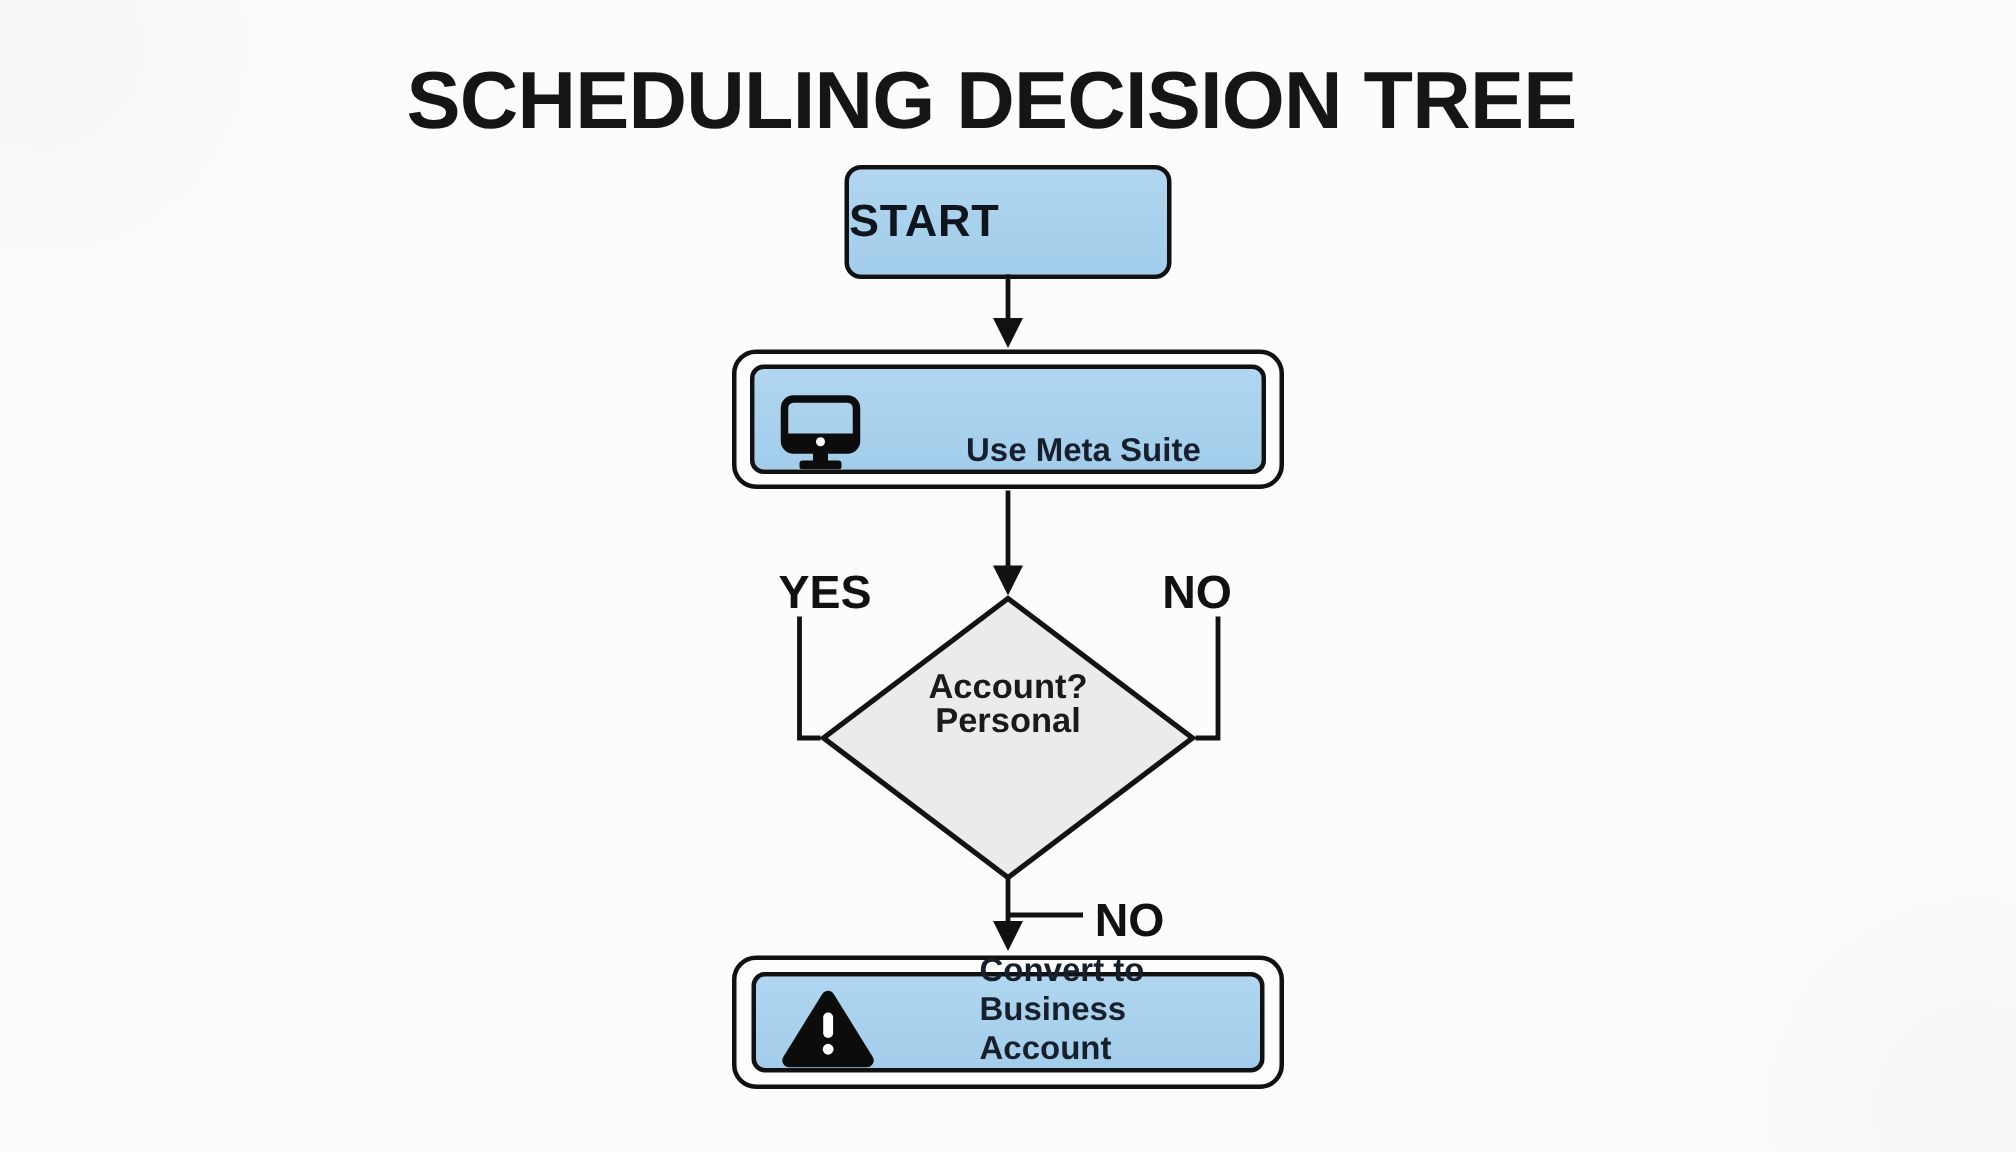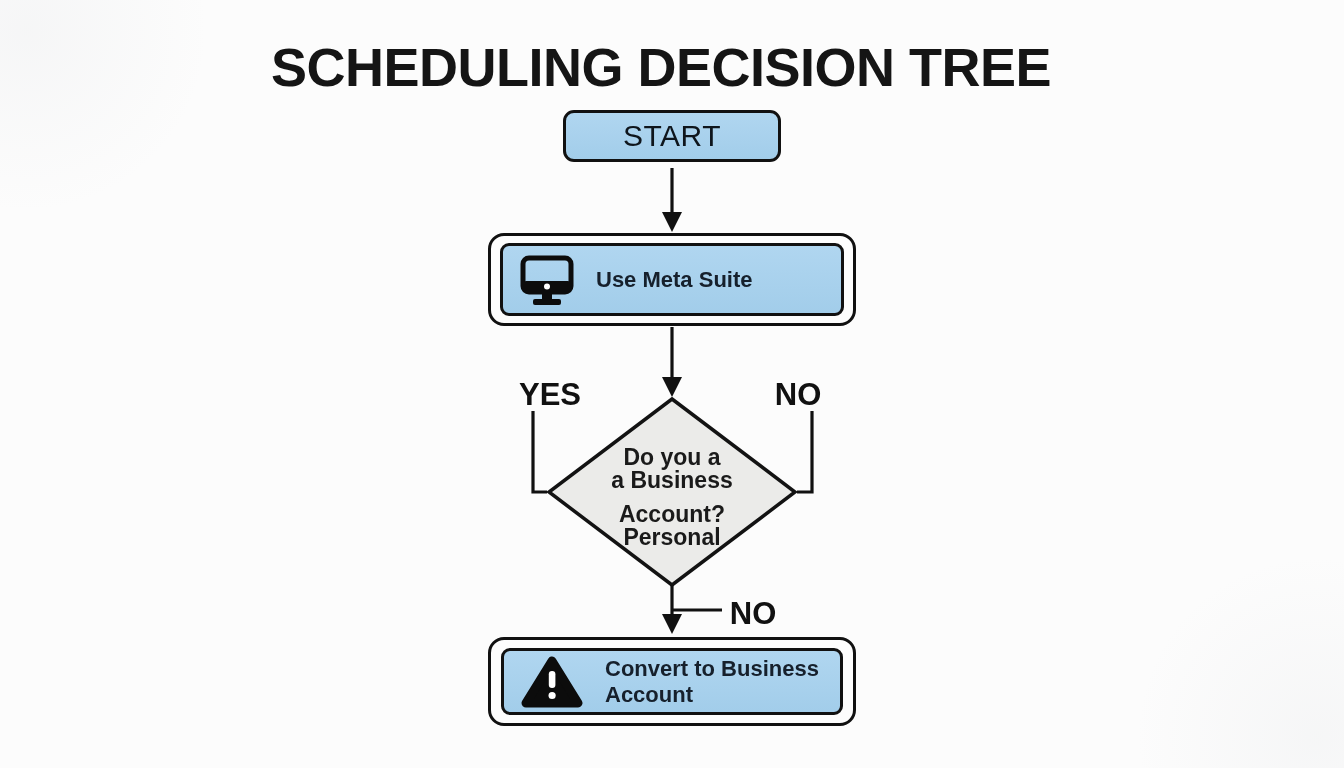--- a/index.html
+++ b/index.html
@@ -32,43 +32,43 @@
     width: 1344px; height: 768px;
   }
   .flow-line { stroke: #111111; stroke-width: 3.2; fill: none; }
   .flow-head { fill: #111111; stroke: none; }
   .diamond-shape { fill: #ebebe9; stroke: #131313; stroke-width: 3.5; }
 
   .node { position: absolute; }
 
   .start-node {
     left: 563px; top: 110px;
-    width: 218px; height: 52px;
+    width: 218px; height: 76px;
     background: linear-gradient(#b0d6f0, #a2cdea);
     border: 3.5px solid #111;
     border-radius: 11px;
-    display: flex; align-items: center; justify-content: center;
-    font-size: 30px; font-weight: 400; color: #0e151c;
+    display: flex; align-items: center; justify-content: flex-start;
+    font-size: 30px; font-weight: 700; color: #0e151c;
     letter-spacing: 0.5px;
   }
 
   .outer-box {
     background: #fdfdfd;
     border: 3.5px solid #111;
     border-radius: 16px;
   }
   .process-outer { left: 488px; top: 233px; width: 368px; height: 93px; }
   .result-outer  { left: 488px; top: 637px; width: 368px; height: 89px; padding-left: 17px; }
 
   .inner-box {
     position: absolute;
     background: linear-gradient(#b0d6f0, #a2cdea);
     border: 3px solid #111;
     border-radius: 9px;
-    display: flex; align-items: center;
+    display: flex; align-items: flex-end; gap: 48px;
   }
   .process-inner { inset: 7px 9px; }
   .result-inner  { inset: 8px 10px; }
 
   .node-icon { flex: 0 0 auto; margin-left: 17px; display: block; }
   .node-label {
     margin-left: 22px;
     font-size: 22px; font-weight: 700;
     color: #16202c;
     line-height: 26px;
@@ -134,24 +134,20 @@
         <rect x="4" y="26" width="46" height="11" rx="2" fill="#0c0c0c"></rect>
         <circle cx="27" cy="31.5" r="3" fill="#ffffff"></circle>
         <rect x="22" y="37" width="10" height="8" fill="#0c0c0c"></rect>
         <rect x="13" y="44" width="28" height="6" rx="2" fill="#0c0c0c"></rect>
       </svg>
       <span class="node-label">Use Meta Suite</span>
     </div>
   </div>
 
   <div class="decision-label">
-    <div class="stanza-top">
-      <div>Do you a</div>
-      <div>a Business</div>
-    </div>
     <div>
       <div>Account?</div>
       <div>Personal</div>
     </div>
   </div>
 
   <div class="branch-label yes-label">YES</div>
   <div class="branch-label no-right-label">NO</div>
   <div class="branch-label no-bottom-label">NO</div>
 

